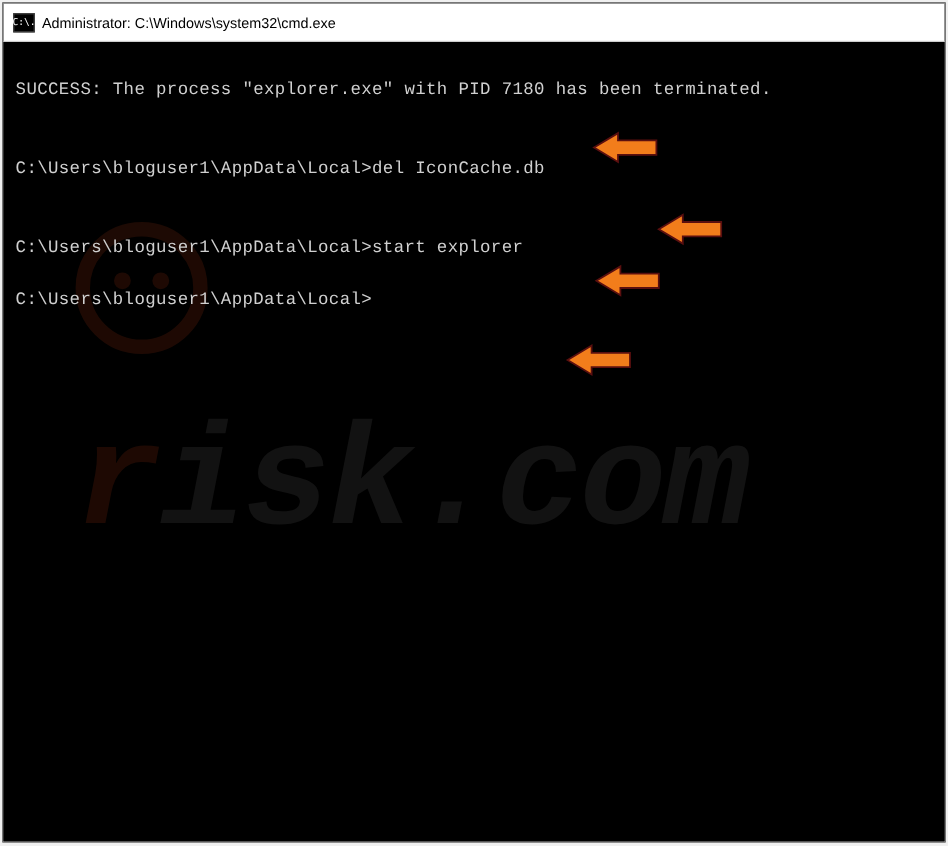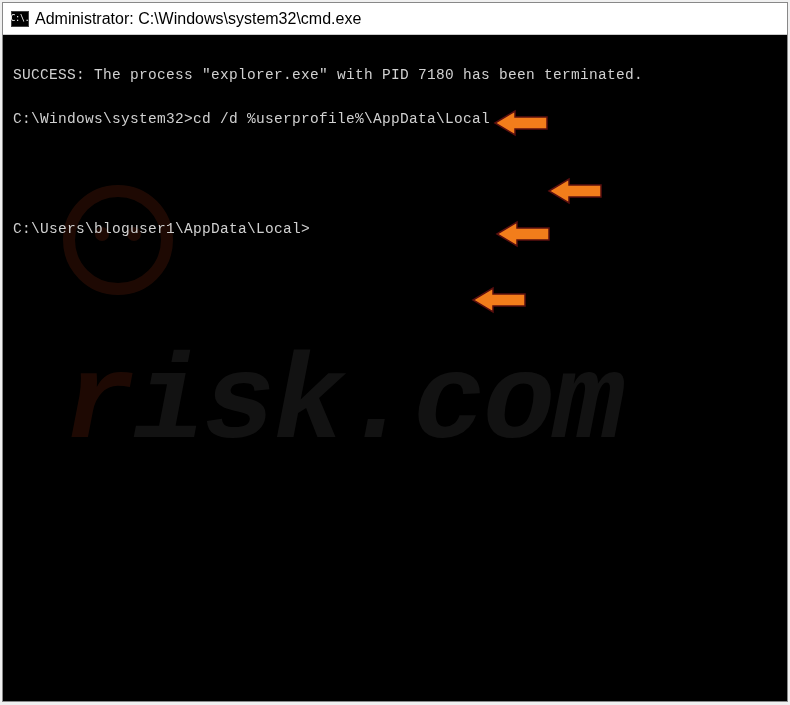--- a/index.html
+++ b/index.html
@@ -35,21 +35,21 @@
       margin-right: 6px;
       border: 1px solid #444;
     }
     .titlebar-icon-text {
       color: #fff;
       font-size: 8px;
       font-family: monospace;
       line-height: 1;
     }
     .titlebar-title {
-      font-size: 16px;
+      font-size: 12px;
       color: #000;
     }
     .terminal {
       position: relative;
       width: 100%;
       height: calc(100% - 32px);
       background: #000;
       padding: 8px 10px;
       font-family: Consolas, "Courier New", monospace;
       font-size: 14.5px;
@@ -119,24 +119,25 @@
     <div class="watermark">
       <div class="wm-logo"></div>
       <div class="wm-text">
         <span class="wm-r">r</span><span class="wm-rest">isk.com</span>
       </div>
     </div>
 
     <div class="blank"></div>
     <div class="line">SUCCESS: The process "explorer.exe" with PID 7180 has been terminated.</div>
     <div class="blank"></div>
-    <div class="line"><span>C:\Windows\system32&gt;</span><span>cd /d %userprofile%\AppData\Local</span></div>
+    <div class="blank"></div>
+    <div class="line"><span>C:\Users\bloguser1\AppData\Local&gt;</span><span>del IconCache.db</span></div>
     <div class="blank"></div>
     <div class="blank"></div>
-    <div class="blank"></div>
+    <div class="line"><span>C:\Users\bloguser1\AppData\Local&gt;</span><span>start explorer</span></div>
     <div class="blank"></div>
     <div class="line"><span>C:\Users\bloguser1\AppData\Local&gt;</span></div>
 
     <div class="arrow" style="top:72px; left:490px;">
       <svg width="56" height="32" viewBox="0 0 56 32">
         <path d="M2 16 L22 4 L22 10 L54 10 L54 22 L22 22 L22 28 Z" fill="#f27d1b" stroke="#5a0f0f" stroke-width="1.5"></path>
       </svg>
     </div>
     <div class="arrow" style="top:140px; left:544px;">
       <svg width="56" height="32" viewBox="0 0 56 32">

